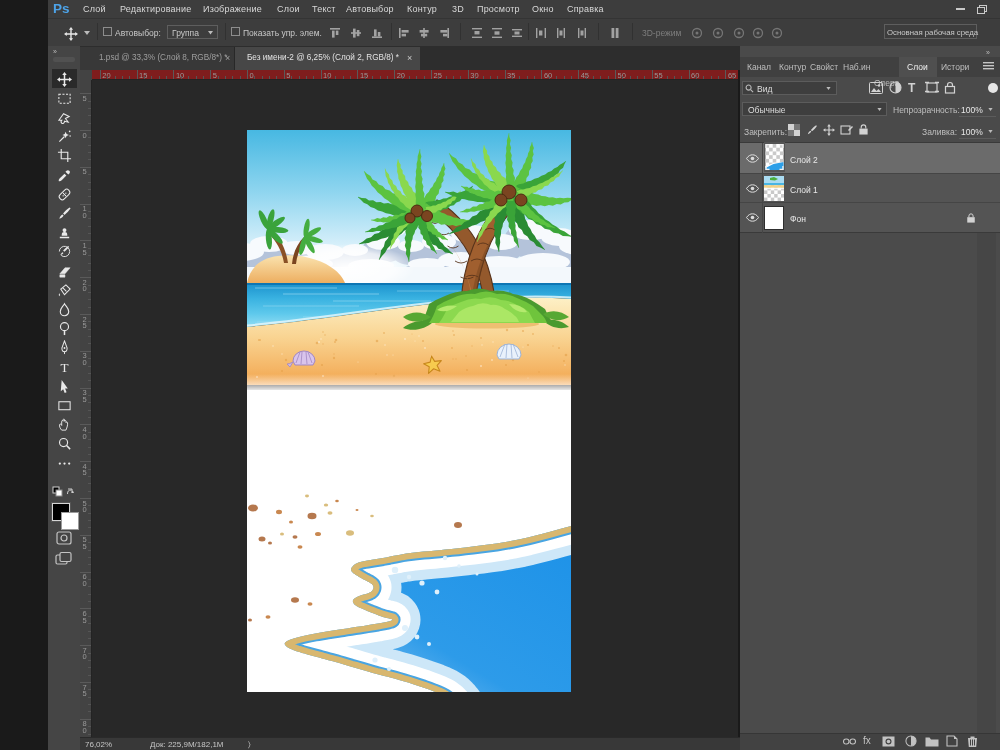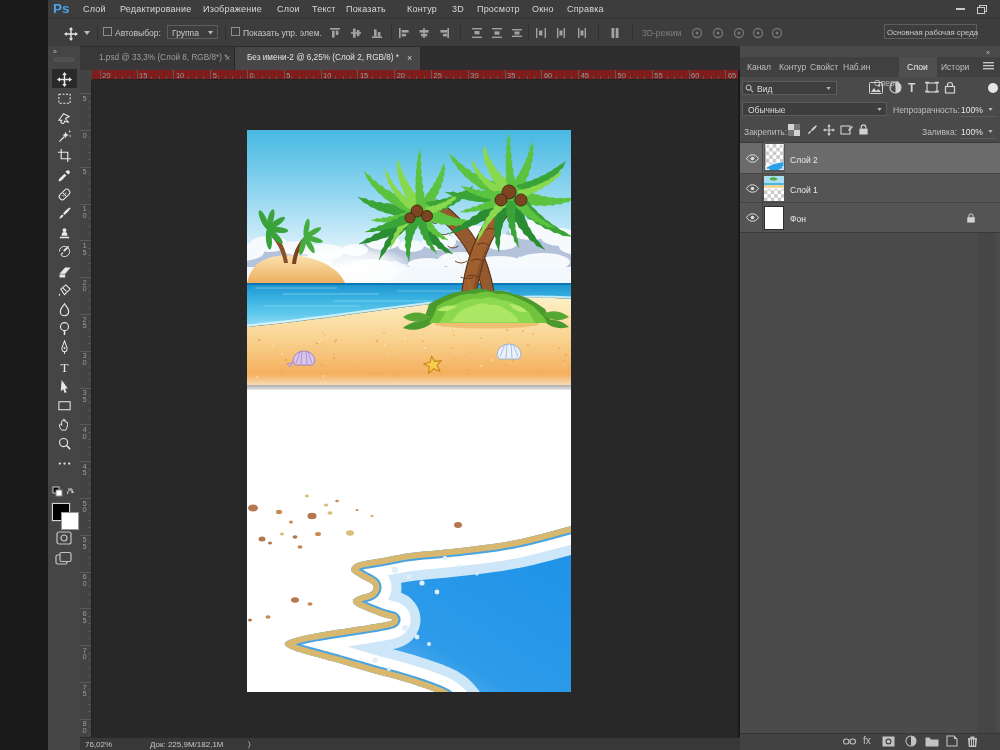--- a/index.html
+++ b/index.html
@@ -21,21 +21,21 @@
 <div class="abs" style="left:48px;top:46px;width:32px;height:704px;background:#454545"></div>
 <div class="abs" style="left:92px;top:80px;width:646px;height:657px;background:#282828"></div>
 <div class="abs" style="left:80px;top:737px;width:660px;height:13px;background:#383838;border-top:1px solid #2a2a2a;box-sizing:border-box"></div>
 <div class="abs" style="left:740px;top:46px;width:260px;height:704px;background:#4a4a4a"></div>
 <div class="abs" style="left:53px;top:1px;font-size:13.5px;font-weight:bold;color:#4da3e8">Ps</div>
 <div class="mi" style="left:83px">Слой</div>
 <div class="mi" style="left:120px">Редактирование</div>
 <div class="mi" style="left:203px">Изображение</div>
 <div class="mi" style="left:277px">Слои</div>
 <div class="mi" style="left:312px">Текст</div>
-<div class="mi" style="left:346px">Показать</div>
+<div class="mi" style="left:346px">Автовыбор</div>
 <div class="mi" style="left:407px">Контур</div>
 <div class="mi" style="left:452px">3D</div>
 <div class="mi" style="left:477px">Просмотр</div>
 <div class="mi" style="left:532px">Окно</div>
 <div class="mi" style="left:567px">Справка</div>
 <div class="abs" style="left:956px;top:8px;width:9px;height:2px;background:#c9c9c9"></div>
 <div class="abs" style="left:979px;top:5px;width:6px;height:5px;border:1px solid #c9c9c9"></div>
 <div class="abs" style="left:977px;top:7px;width:6px;height:5px;border:1px solid #c9c9c9;background:#3d3d3d"></div>
 <svg class="abs" style="left:64px;top:27px" width="14" height="14" viewBox="0 0 16 16">
 <path fill="#e8e8e8" d="M8 0l2.4 3.2H8.8v4h4V5.6L16 8l-3.2 2.4V8.8h-4v4h1.6L8 16l-2.4-3.2h1.6v-4h-4v1.6L0 8l3.2-2.4v1.6h4v-4H5.6z"></path>

